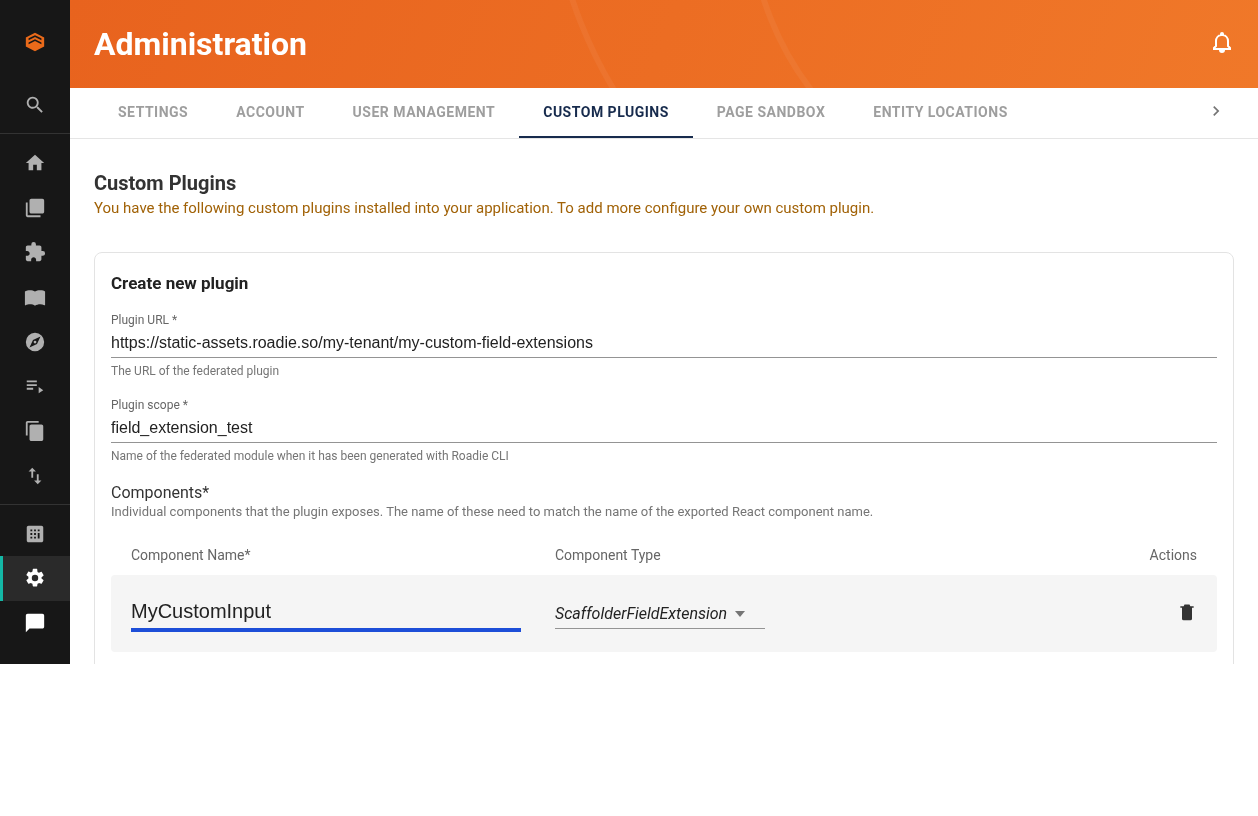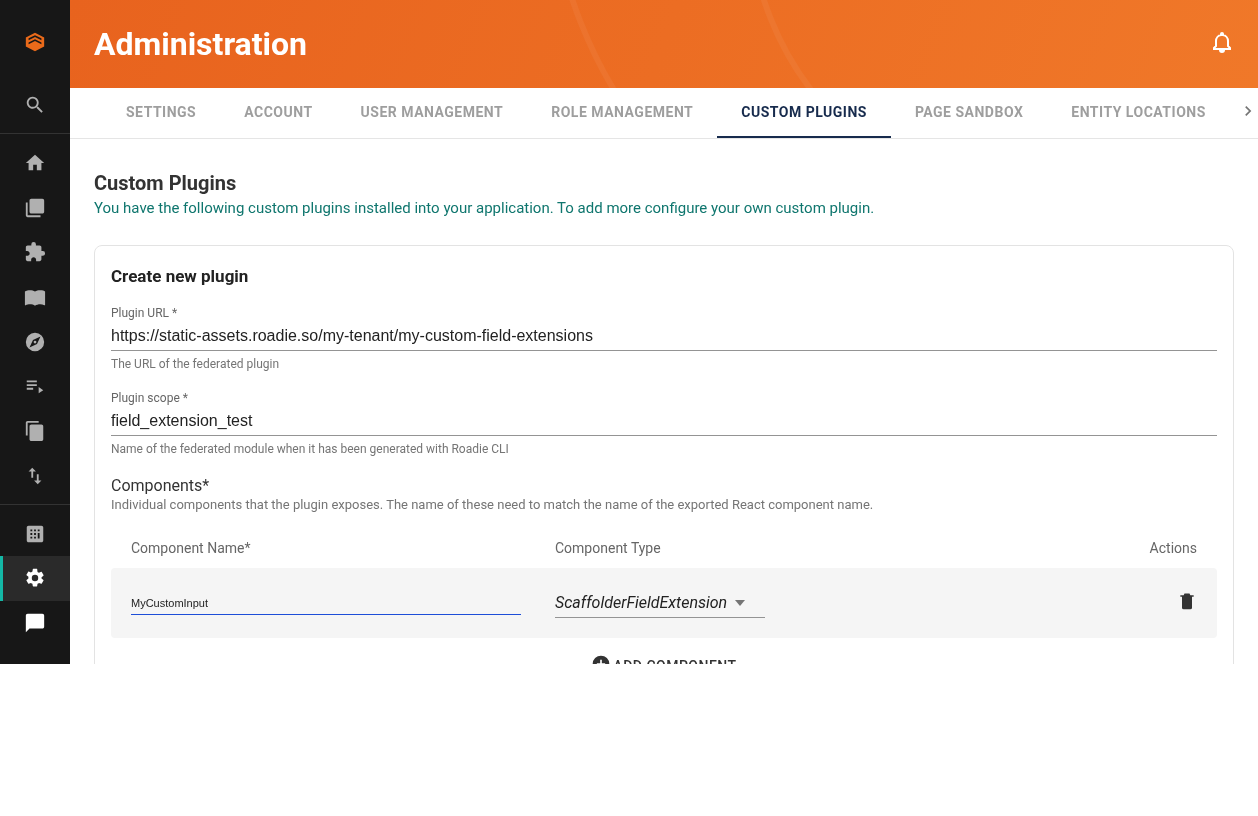--- a/index.html
+++ b/index.html
@@ -21,48 +21,48 @@
 .main { flex: 1; display: flex; flex-direction: column; overflow: hidden; }
 
 .header { height: 88px; background: linear-gradient(110deg, #e8631e 0%, #ec6d23 50%, #f07829 100%); position: relative; overflow: hidden; display: flex; align-items: center; padding: 0 24px; }
 .header::before, .header::after { content: ""; position: absolute; border-radius: 50%; border: 6px solid rgba(255,255,255,0.05); }
 .header::before { width: 600px; height: 600px; top: -400px; right: -100px; }
 .header::after { width: 900px; height: 900px; top: -600px; right: -200px; }
 .header h1 { color: #fff; font-size: 32px; font-weight: 700; z-index: 1; }
 .header .bell { margin-left: auto; z-index: 1; cursor: pointer; }
 .header .bell svg { width: 24px; height: 24px; fill: none; stroke: #fff; stroke-width: 2; }
 
-.tabs { display: flex; border-bottom: 1px solid #e5e5e5; padding: 0 32px; position: relative; align-items: center; }
+.tabs { display: flex; border-bottom: 1px solid #e5e5e5; padding: 0 24px; position: relative; align-items: center; }
 .tab { padding: 16px 24px; font-size: 14px; font-weight: 700; letter-spacing: 0.5px; color: #9e9e9e; cursor: pointer; white-space: nowrap; border-bottom: 2px solid transparent; }
 .tab.active { color: #172b4d; border-bottom-color: #172b4d; }
 .tabs-scroll { margin-left: auto; padding: 8px; cursor: pointer; }
 .tabs-scroll svg { width: 20px; height: 20px; fill: #757575; }
 
 .content { padding: 32px 24px; overflow-y: auto; flex: 1; }
 .page-title { font-size: 20px; font-weight: 700; margin-bottom: 4px; color: #333; }
-.page-desc { font-size: 15px; color: #0f766e; margin-bottom: 28px; }
+.page-desc { font-size: 15px; color: #a16207; margin-bottom: 35px; }
 
 .card { border: 1px solid #e3e3e3; border-radius: 8px; padding: 20px 16px 20px 16px; }
 .card-title { font-size: 17px; font-weight: 700; margin-bottom: 20px; color: #222; }
 
 .field { margin-bottom: 20px; }
 .field-label { font-size: 12px; color: #666; margin-bottom: 2px; display: block; }
 .field-input { width: 100%; border: none; border-bottom: 1px solid #949494; padding: 5px 0; font-size: 16px; color: #222; background: transparent; outline: none; }
 .field-help { font-size: 12px; color: #757575; margin-top: 6px; }
 
 .section-label { font-size: 16px; color: #333; margin-bottom: 2px; }
 .section-help { font-size: 13px; color: #757575; margin-bottom: 16px; }
 
 .table-head { display: flex; padding: 12px 20px; color: #666; font-size: 14px; }
 .col-name { flex: 0 0 424px; }
 .col-type { flex: 0 0 424px; }
 .col-actions { flex: 1; text-align: right; }
 
 .table-row { display: flex; align-items: center; padding: 20px 20px; background: #f5f5f5; border-radius: 4px; }
-.row-input { border: none; border-bottom: 1px solid #1d4ed8; background: transparent; padding: 5px 0; font-size: 11px; width: 390px; outline: none; color: #222; }
+.row-input { border: none; border-bottom: 4px solid #1d4ed8; background: transparent; padding: 5px 0; font-size: 20px; width: 390px; outline: none; color: #222; }
 .row-select { display: flex; align-items: center; border-bottom: 1px solid #949494; padding: 5px 0; width: 210px; cursor: pointer; font-size: 16px; color: #222; font-style: italic; }
 .row-select .caret { margin-left: 8px; }
 .row-select .caret svg { width: 10px; height: 10px; fill: #757575; }
 .row-actions { margin-left: auto; }
 .row-actions .trash { cursor: pointer; }
 .row-actions svg { width: 20px; height: 20px; fill: #333; }
 
 .add-row { display: flex; justify-content: center; align-items: flex-end; padding: 16px 0 0; gap: 2px; cursor: pointer; color: #333; font-weight: 500; letter-spacing: 0.5px; font-size: 14px; }
 .add-row svg { width: 20px; height: 20px; fill: #333; }
 
@@ -155,21 +155,20 @@
         <svg viewBox="0 0 24 24">
             <path d="M18 16v-5a6 6 0 0 0-5-5.91V4a1 1 0 0 0-2 0v1.09A6 6 0 0 0 6 11v5l-2 2v1h16v-1zM12 22a2 2 0 0 0 2-2h-4a2 2 0 0 0 2 2z"></path>
           </svg>
       </div>
     </div>
 
     <div class="tabs">
       <div class="tab">SETTINGS</div>
       <div class="tab">ACCOUNT</div>
       <div class="tab">USER MANAGEMENT</div>
-      <div class="tab">ROLE MANAGEMENT</div>
       <div class="tab active">CUSTOM PLUGINS</div>
       <div class="tab">PAGE SANDBOX</div>
       <div class="tab">ENTITY LOCATIONS</div>
       <div class="tabs-scroll">
         <svg viewBox="0 0 24 24">
             <path d="M8.59 16.59 13.17 12 8.59 7.41 10 6l6 6-6 6z"></path>
           </svg>
       </div>
     </div>
 

